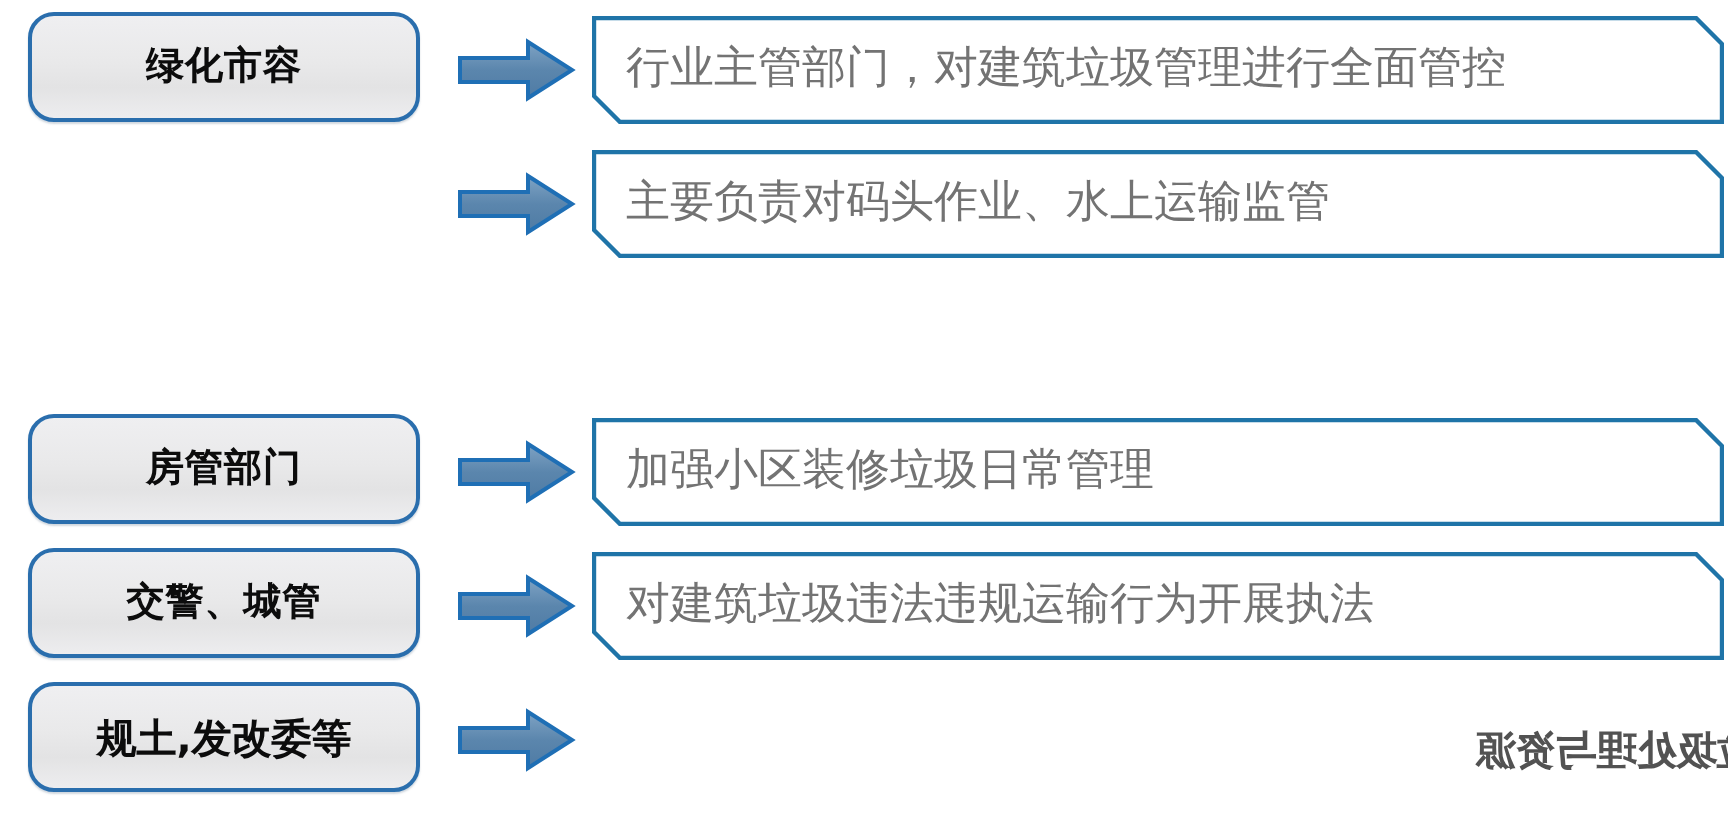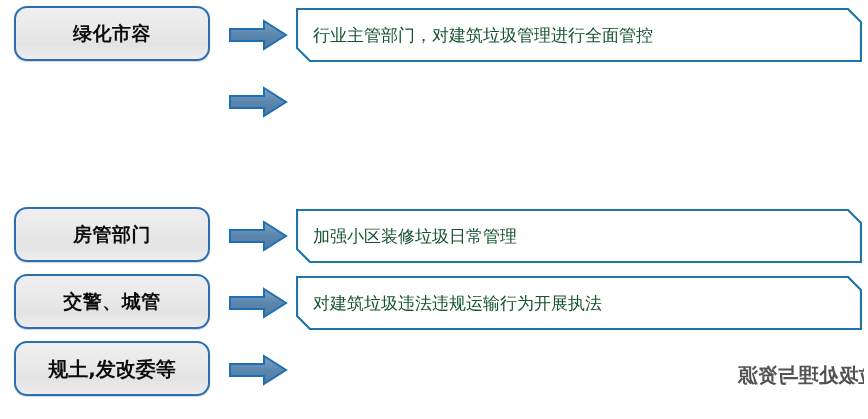--- a/index.html
+++ b/index.html
@@ -83,22 +83,22 @@
     display: block;
   }
   .desc-text {
     position: absolute;
     left: 17px;
     top: 0;
     height: 54px;
     right: 10px;
     display: flex;
     align-items: center;
-    font-size: 17px;
-    color: #14532d;
+    font-size: 22px;
+    color: #737373;
     line-height: 1;
     white-space: nowrap;
     font-family: "DejaVu Sans", "Liberation Sans", sans-serif;
   }
 
   
   .watermark {
     position: absolute;
     left: 712px;
     top: 358px;
@@ -155,20 +155,26 @@
       <div class="desc-text">行业主管部门，对建筑垃圾管理进行全面管控</div>
     </div>
   </div>
 
   <div class="row" style="top:73px;">
     <div class="arrow-wrap">
       <svg width="60" height="32" viewBox="0 0 60 32">
         <polygon points="2,10 36,10 36,2 58,16 36,30 36,22 2,22" fill="url(#ag1)" stroke="#1f6fb5" stroke-width="2" stroke-linejoin="miter"></polygon>
       </svg>
     </div>
+    <div class="desc-box">
+      <svg width="566" height="54" viewBox="0 0 566 54">
+        <polygon points="1,1 552,1 565,14 565,53 14,53 1,40" fill="#ffffff" stroke="#1f74a8" stroke-width="2.2" stroke-linejoin="miter"></polygon>
+      </svg>
+      <div class="desc-text">主要负责对码头作业、水上运输监管</div>
+    </div>
   </div>
 
 
   <div class="row" style="top:274px;">
     <div class="dept-box">
       <span class="dept-label">交警、城管</span>
     </div>
     <div class="arrow-wrap">
       <svg width="60" height="32" viewBox="0 0 60 32">
         <polygon points="2,10 36,10 36,2 58,16 36,30 36,22 2,22" fill="url(#ag1)" stroke="#1f6fb5" stroke-width="2" stroke-linejoin="miter"></polygon>

